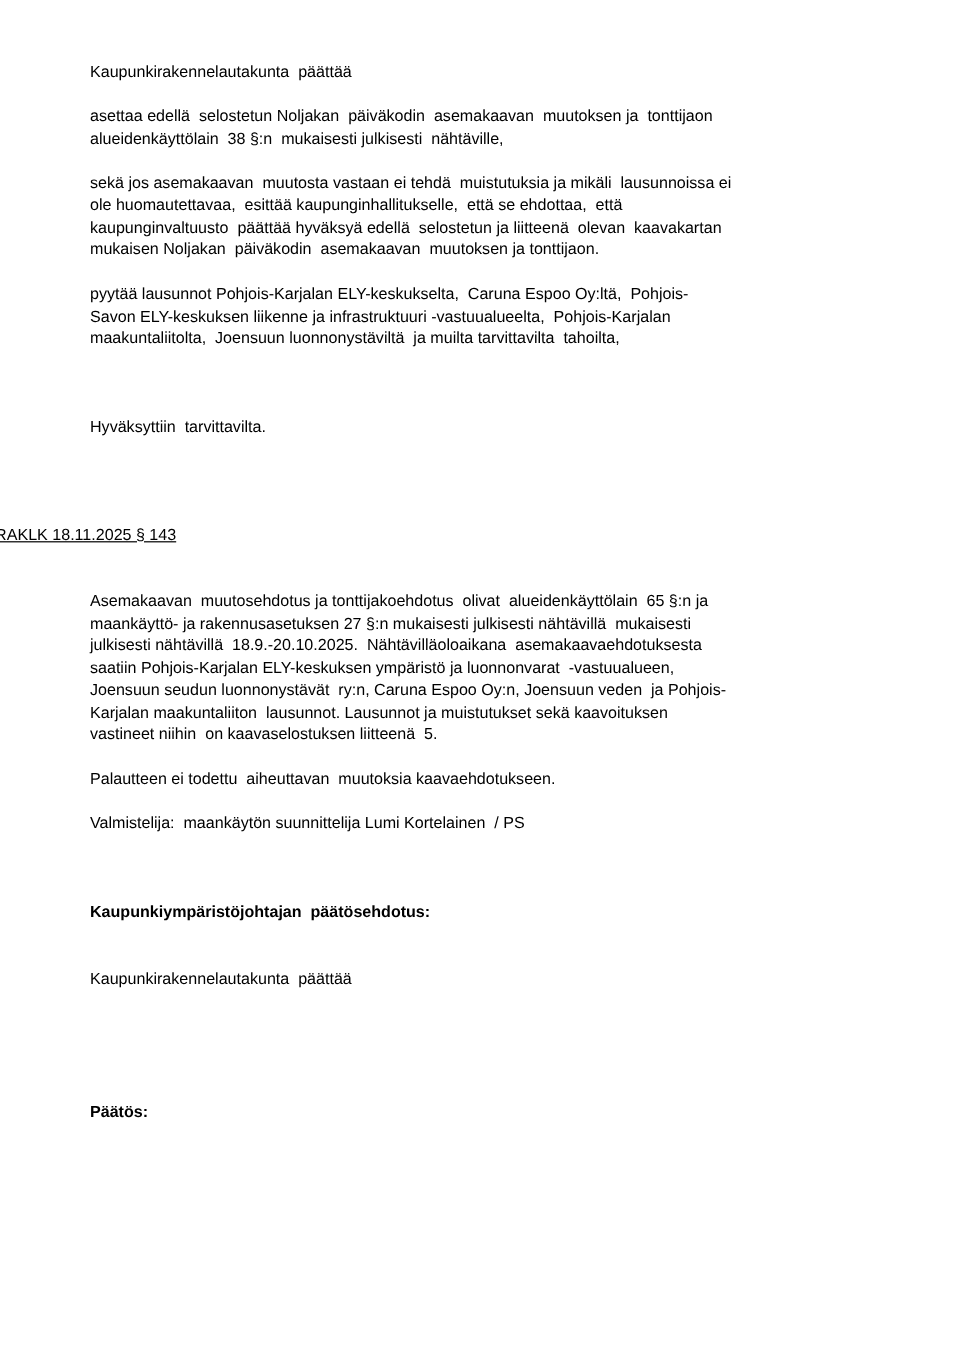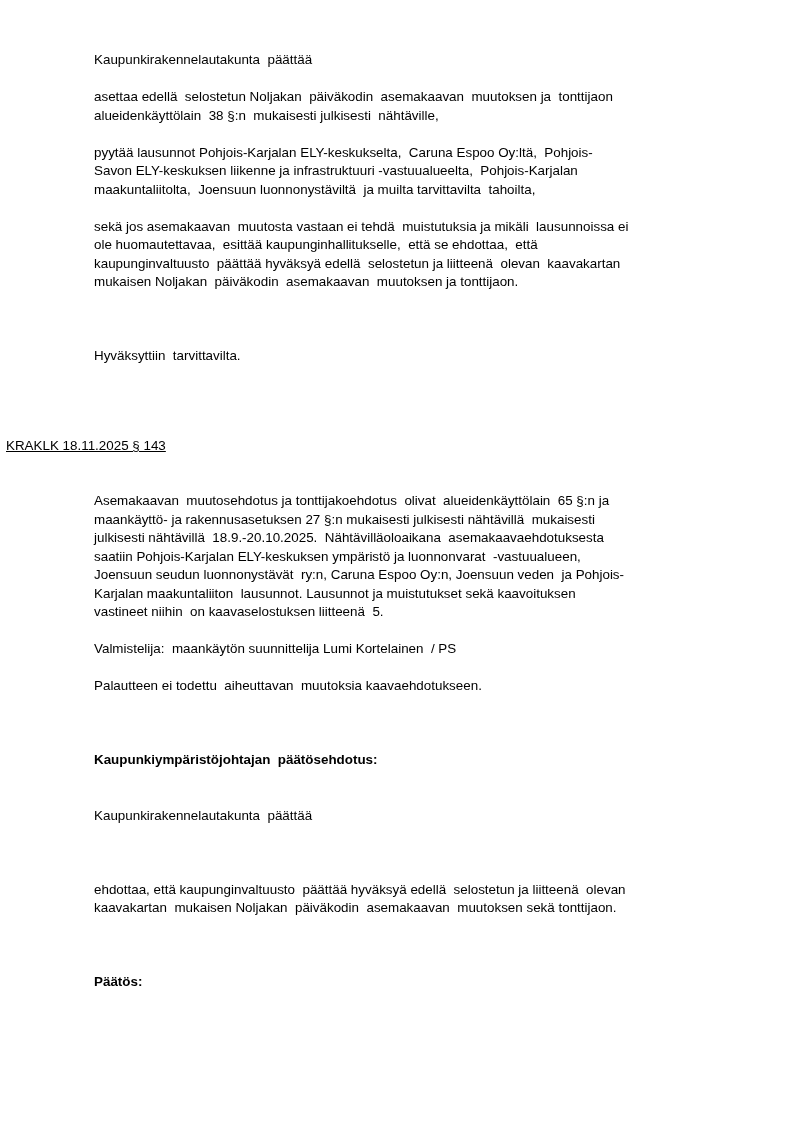--- a/index.html
+++ b/index.html
@@ -12,21 +12,21 @@
     position: relative;
     width: 794px;
     height: 1122px;
     margin: 0 auto;
     background: #ffffff;
     color: #000000;
     font-family: "Liberation Sans", "DejaVu Sans", sans-serif;
     font-size: 13.4px;
     line-height: 18.5px;
     box-sizing: border-box;
-    padding: 51px 20px 0 94px;
+    padding: 51px 20px 0 75px;
     overflow: hidden;
   }
   .para {
     margin: 0 0 18.5px 0;
     white-space: pre-wrap;
   }
   .bold {
     font-weight: bold;
   }
   .section-heading {
@@ -40,55 +40,53 @@
 </head>
 <body>
 
 <main class="page">
 
   <p class="para">Kaupunkirakennelautakunta  päättää</p>
 
   <p class="para">asettaa edellä  selostetun Noljakan  päiväkodin  asemakaavan  muutoksen ja  tonttijaon
 alueidenkäyttölain  38 §:n  mukaisesti julkisesti  nähtäville,</p>
 
-  <p class="para">pyytää lausunnot Pohjois-Karjalan ELY-keskukselta,  Caruna Espoo Oy:ltä,  Pohjois-
-Savon ELY-keskuksen liikenne ja infrastruktuuri -vastuualueelta,  Pohjois-Karjalan
-maakuntaliitolta,  Joensuun luonnonystäviltä  ja muilta tarvittavilta  tahoilta,</p>
-
   <p class="para">sekä jos asemakaavan  muutosta vastaan ei tehdä  muistutuksia ja mikäli  lausunnoissa ei
 ole huomautettavaa,  esittää kaupunginhallitukselle,  että se ehdottaa,  että
 kaupunginvaltuusto  päättää hyväksyä edellä  selostetun ja liitteenä  olevan  kaavakartan
 mukaisen Noljakan  päiväkodin  asemakaavan  muutoksen ja tonttijaon.</p>
+
+  <p class="para">pyytää lausunnot Pohjois-Karjalan ELY-keskukselta,  Caruna Espoo Oy:ltä,  Pohjois-
+Savon ELY-keskuksen liikenne ja infrastruktuuri -vastuualueelta,  Pohjois-Karjalan
+maakuntaliitolta,  Joensuun luonnonystäviltä  ja muilta tarvittavilta  tahoilta,</p>
 
   <div class="para">
     <div>Hyväksyttiin  tarvittavilta.</div>
   </div>
 
   <h2 class="section-heading h-kraklk">KRAKLK 18.11.2025 § 143</h2>
 
   <p class="para">Asemakaavan  muutosehdotus ja tonttijakoehdotus  olivat  alueidenkäyttölain  65 §:n ja
 maankäyttö- ja rakennusasetuksen 27 §:n mukaisesti julkisesti nähtävillä  mukaisesti
 julkisesti nähtävillä  18.9.-20.10.2025.  Nähtävilläoloaikana  asemakaavaehdotuksesta
 saatiin Pohjois-Karjalan ELY-keskuksen ympäristö ja luonnonvarat  -vastuualueen,
 Joensuun seudun luonnonystävät  ry:n, Caruna Espoo Oy:n, Joensuun veden  ja Pohjois-
 Karjalan maakuntaliiton  lausunnot. Lausunnot ja muistutukset sekä kaavoituksen
 vastineet niihin  on kaavaselostuksen liitteenä  5.</p>
 
+  <p class="para">Palautteen ei todettu  aiheuttavan  muutoksia kaavaehdotukseen.</p>
+
   <p class="para">Valmistelija:  maankäytön suunnittelija Lumi Kortelainen  / PS</p>
-
-  <p class="para">Palautteen ei todettu  aiheuttavan  muutoksia kaavaehdotukseen.</p>
 
   <div class="para">
     <div class="bold">Kaupunkiympäristöjohtajan  päätösehdotus:</div>
     <div>Kaupunkirakennelautakunta  päättää</div>
   </div>
 
 
 
-  <p class="para">ehdottaa, että kaupunginvaltuusto  päättää hyväksyä edellä  selostetun ja liitteenä  olevan
-kaavakartan  mukaisen Noljakan  päiväkodin  asemakaavan  muutoksen sekä tonttijaon.</p>
 
   <div class="para">
     <div class="bold">Päätös:</div>
     
   </div>
 
 </main>
 
 </body></html>

